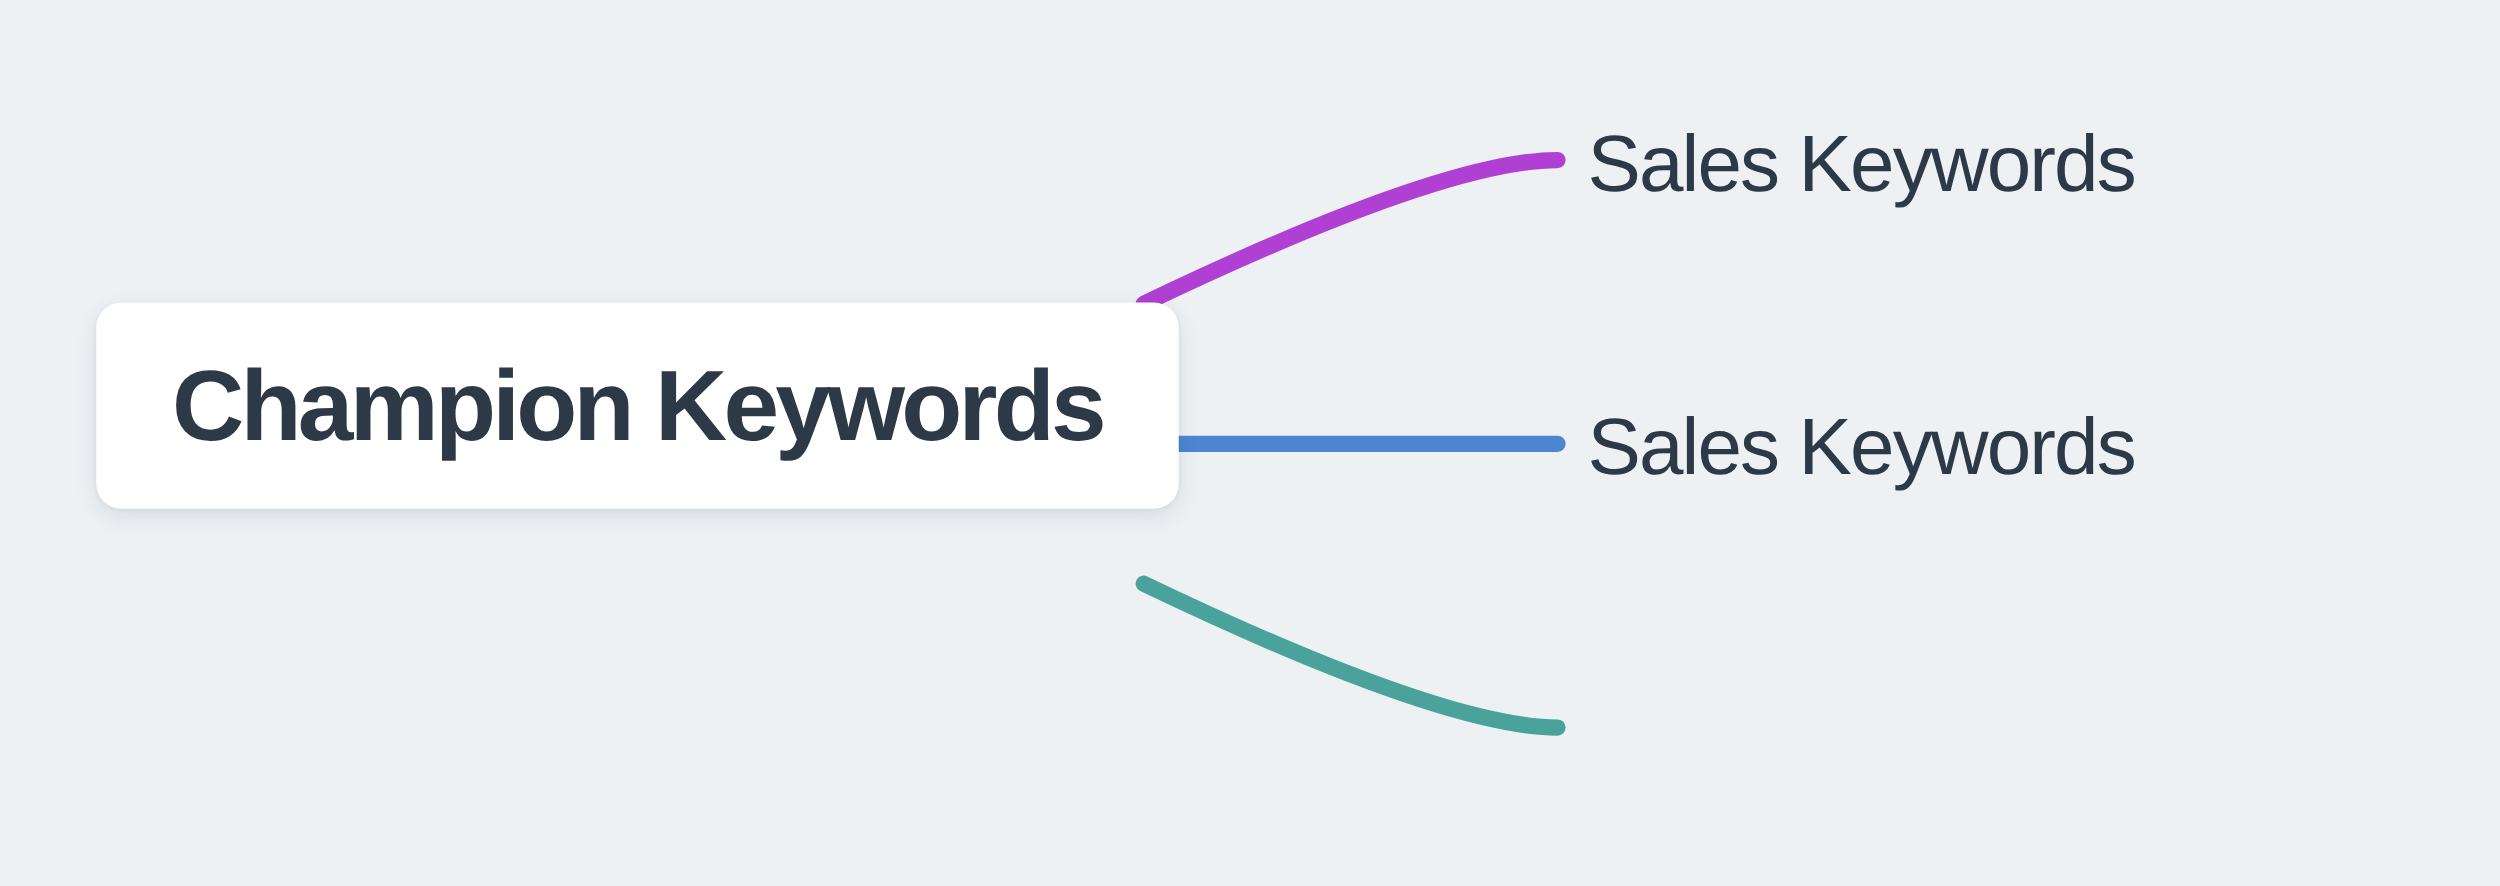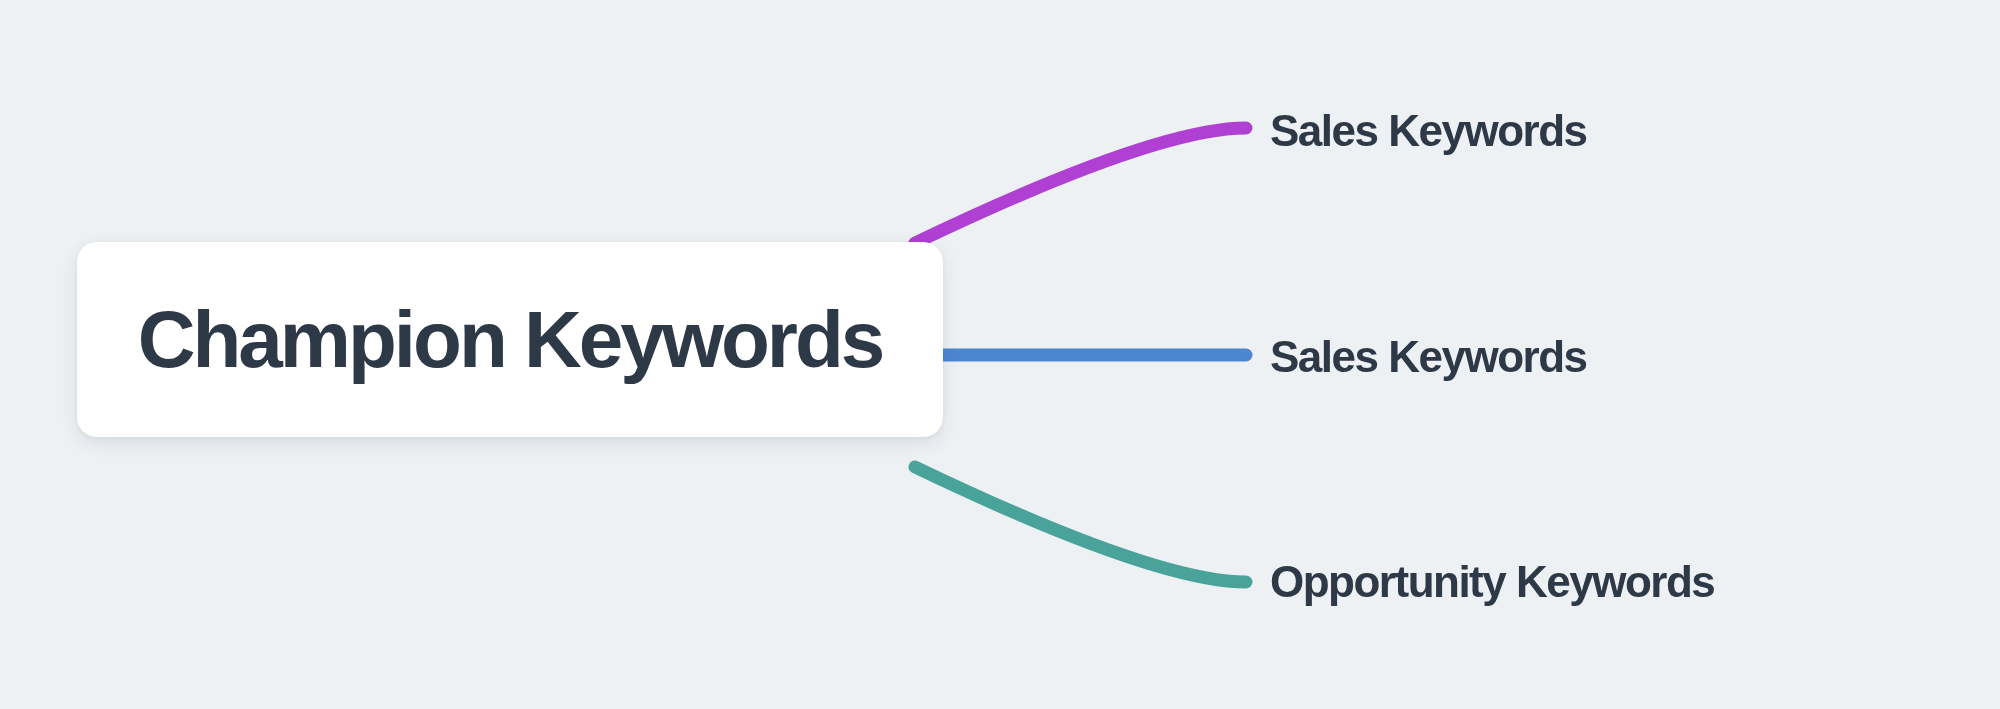--- a/index.html
+++ b/index.html
@@ -26,42 +26,42 @@
   .connector {
     fill: none;
     stroke-width: 13px;
     stroke-linecap: round;
   }
   .root-node {
     position: absolute;
     left: 77px;
     top: 242px;
     width: 866px;
-    height: 195px;
+    height: 165px;
     background: #ffffff;
     border-radius: 20px;
     box-shadow: 0 6px 18px rgba(45, 58, 74, 0.10), 0 1px 4px rgba(45, 58, 74, 0.06);
     display: flex;
     align-items: center;
     justify-content: center;
     cursor: pointer;
   }
   .root-label {
     font-size: 80px;
     font-weight: 700;
     color: #2e3947;
     letter-spacing: -3px;
     white-space: nowrap;
   }
   .branch-label {
     position: absolute;
     left: 1270px;
     transform: translateY(-50%);
-    font-size: 44px;
-    font-weight: 700;
+    font-size: 64px;
+    font-weight: 400;
     color: #2e3947;
     letter-spacing: -1.5px;
     white-space: nowrap;
     cursor: pointer;
   }
   .label-sales       { top: 131px; }
   .label-brand       { top: 357px; }
   .label-opportunity { top: 582px; }
 </style>
 </head>
@@ -76,15 +76,14 @@
   </svg>
 
   <div class="root-node">
     <span class="root-label">Champion Keywords</span>
   </div>
 
   <div class="branch-label label-sales">Sales Keywords</div>
 
   <div class="branch-label label-brand">Sales Keywords</div>
 
-  <div class="branch-label label-opportunity">Opportunity Keywords</div>
 
 </div>
 
 </body></html>

